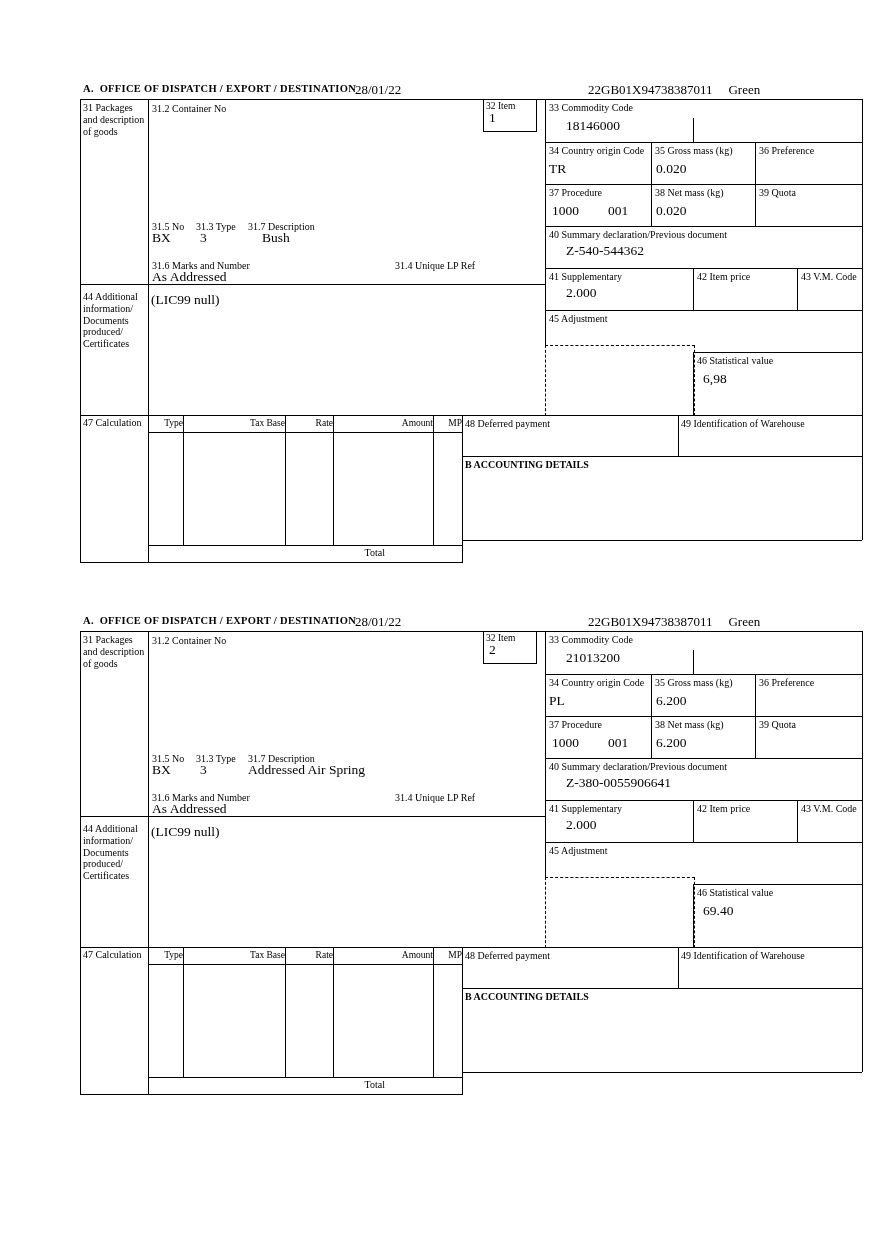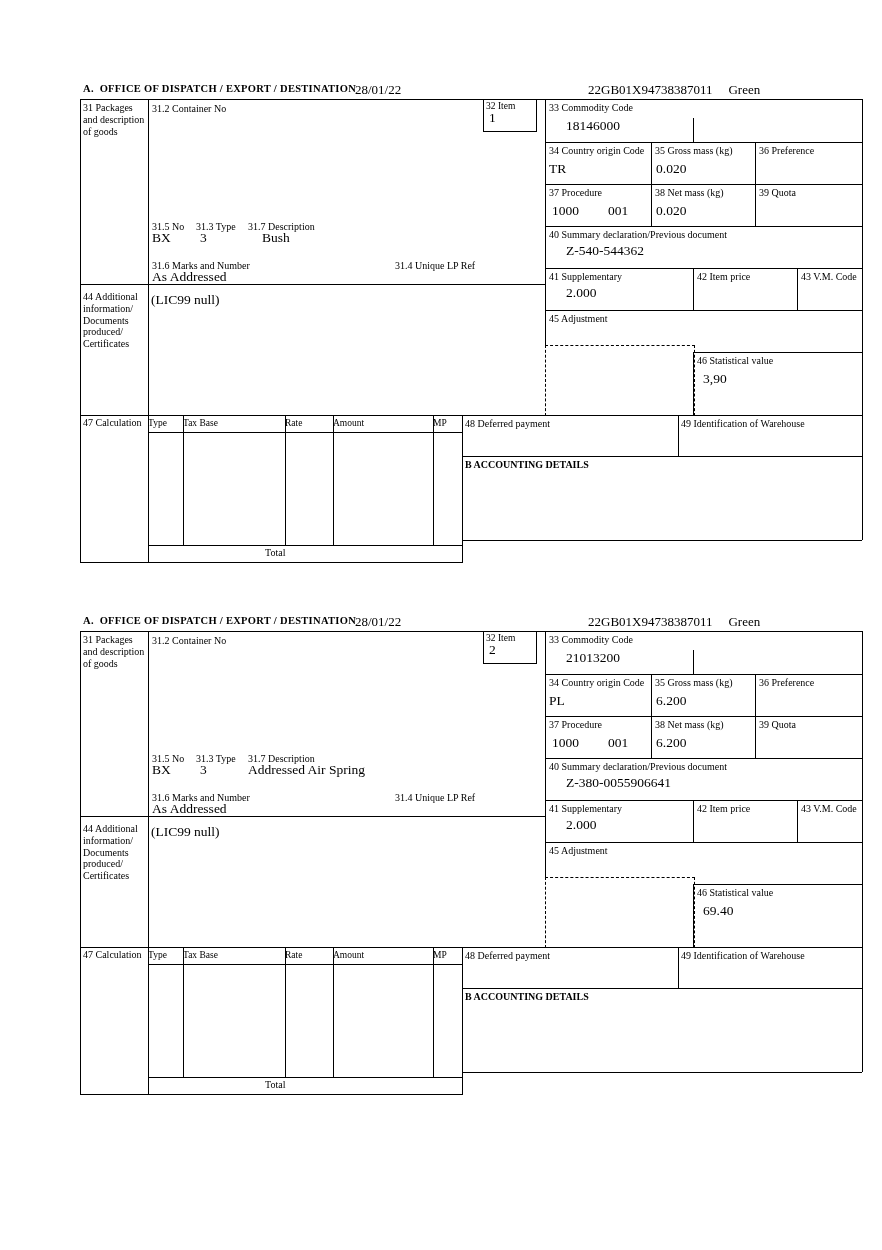--- a/index.html
+++ b/index.html
@@ -13,21 +13,21 @@
   .vl{width:1px;}
   .bx{position:absolute;border-left:1px solid #000;border-top:1px solid #000;}
   .bxd{position:absolute;border:1px dashed #000;border-bottom:0;}
   .box32{position:absolute;border:1px solid #000;}
   .lbl{position:absolute;font-size:10px;line-height:1.18;}
   .sm{font-size:9.5px;}
   .val{position:absolute;font-size:13.5px;line-height:1.1;white-space:pre;}
   .b{font-weight:bold;}
   .office{position:absolute;font-size:10.5px;font-weight:bold;letter-spacing:.3px;white-space:pre;}
   .hdr{position:absolute;font-size:13px;white-space:pre;}
-  .ctr{text-align:left;}
+  .ctr{text-align:right;}
   .gap{margin-left:16px;}
 </style>
 </head>
 <body>
 
 <div class="block" style="top:82px;">
 
   <div class="office" style="left:83px;top:1px;">A.  OFFICE OF DISPATCH / EXPORT / DESTINATION</div>
   <div class="hdr" style="left:355px;top:0px;">28/01/22</div>
   <div class="hdr" style="left:588px;top:0px;"><span>22GB01X94738387011</span><span class="gap">Green</span></div>
@@ -100,21 +100,21 @@
   <div class="val" style="left:656px;top:122px;">0.020</div>
   <div class="lbl" style="left:759px;top:105px;">39 Quota</div>
   <div class="lbl" style="left:549px;top:147px;">40 Summary declaration/Previous document</div>
   <div class="val" style="left:566px;top:162px;">Z-540-544362</div>
   <div class="lbl" style="left:549px;top:189px;">41 Supplementary</div>
   <div class="val" style="left:566px;top:204px;">2.000</div>
   <div class="lbl" style="left:697px;top:189px;">42 Item price</div>
   <div class="lbl" style="left:801px;top:189px;">43 V.M. Code</div>
   <div class="lbl" style="left:549px;top:231px;">45 Adjustment</div>
   <div class="lbl" style="left:697px;top:273px;">46 Statistical value</div>
-  <div class="val" style="left:703px;top:290px;">3,90</div>
+  <div class="val" style="left:703px;top:290px;">6,98</div>
 
   <div class="lbl sm ctr" style="left:148px;top:336px;width:35px;">Type</div>
   <div class="lbl sm ctr" style="left:183px;top:336px;width:102px;">Tax Base</div>
   <div class="lbl sm ctr" style="left:285px;top:336px;width:48px;">Rate</div>
   <div class="lbl sm ctr" style="left:333px;top:336px;width:100px;">Amount</div>
   <div class="lbl sm ctr" style="left:433px;top:336px;width:29px;">MP</div>
   <div class="lbl" style="left:465px;top:336px;">48 Deferred payment</div>
   <div class="lbl" style="left:681px;top:336px;">49 Identification of Warehouse</div>
   <div class="lbl b" style="left:465px;top:377px;">B ACCOUNTING DETAILS</div>
   <div class="lbl ctr" style="left:265px;top:465px;width:120px;">Total</div>

